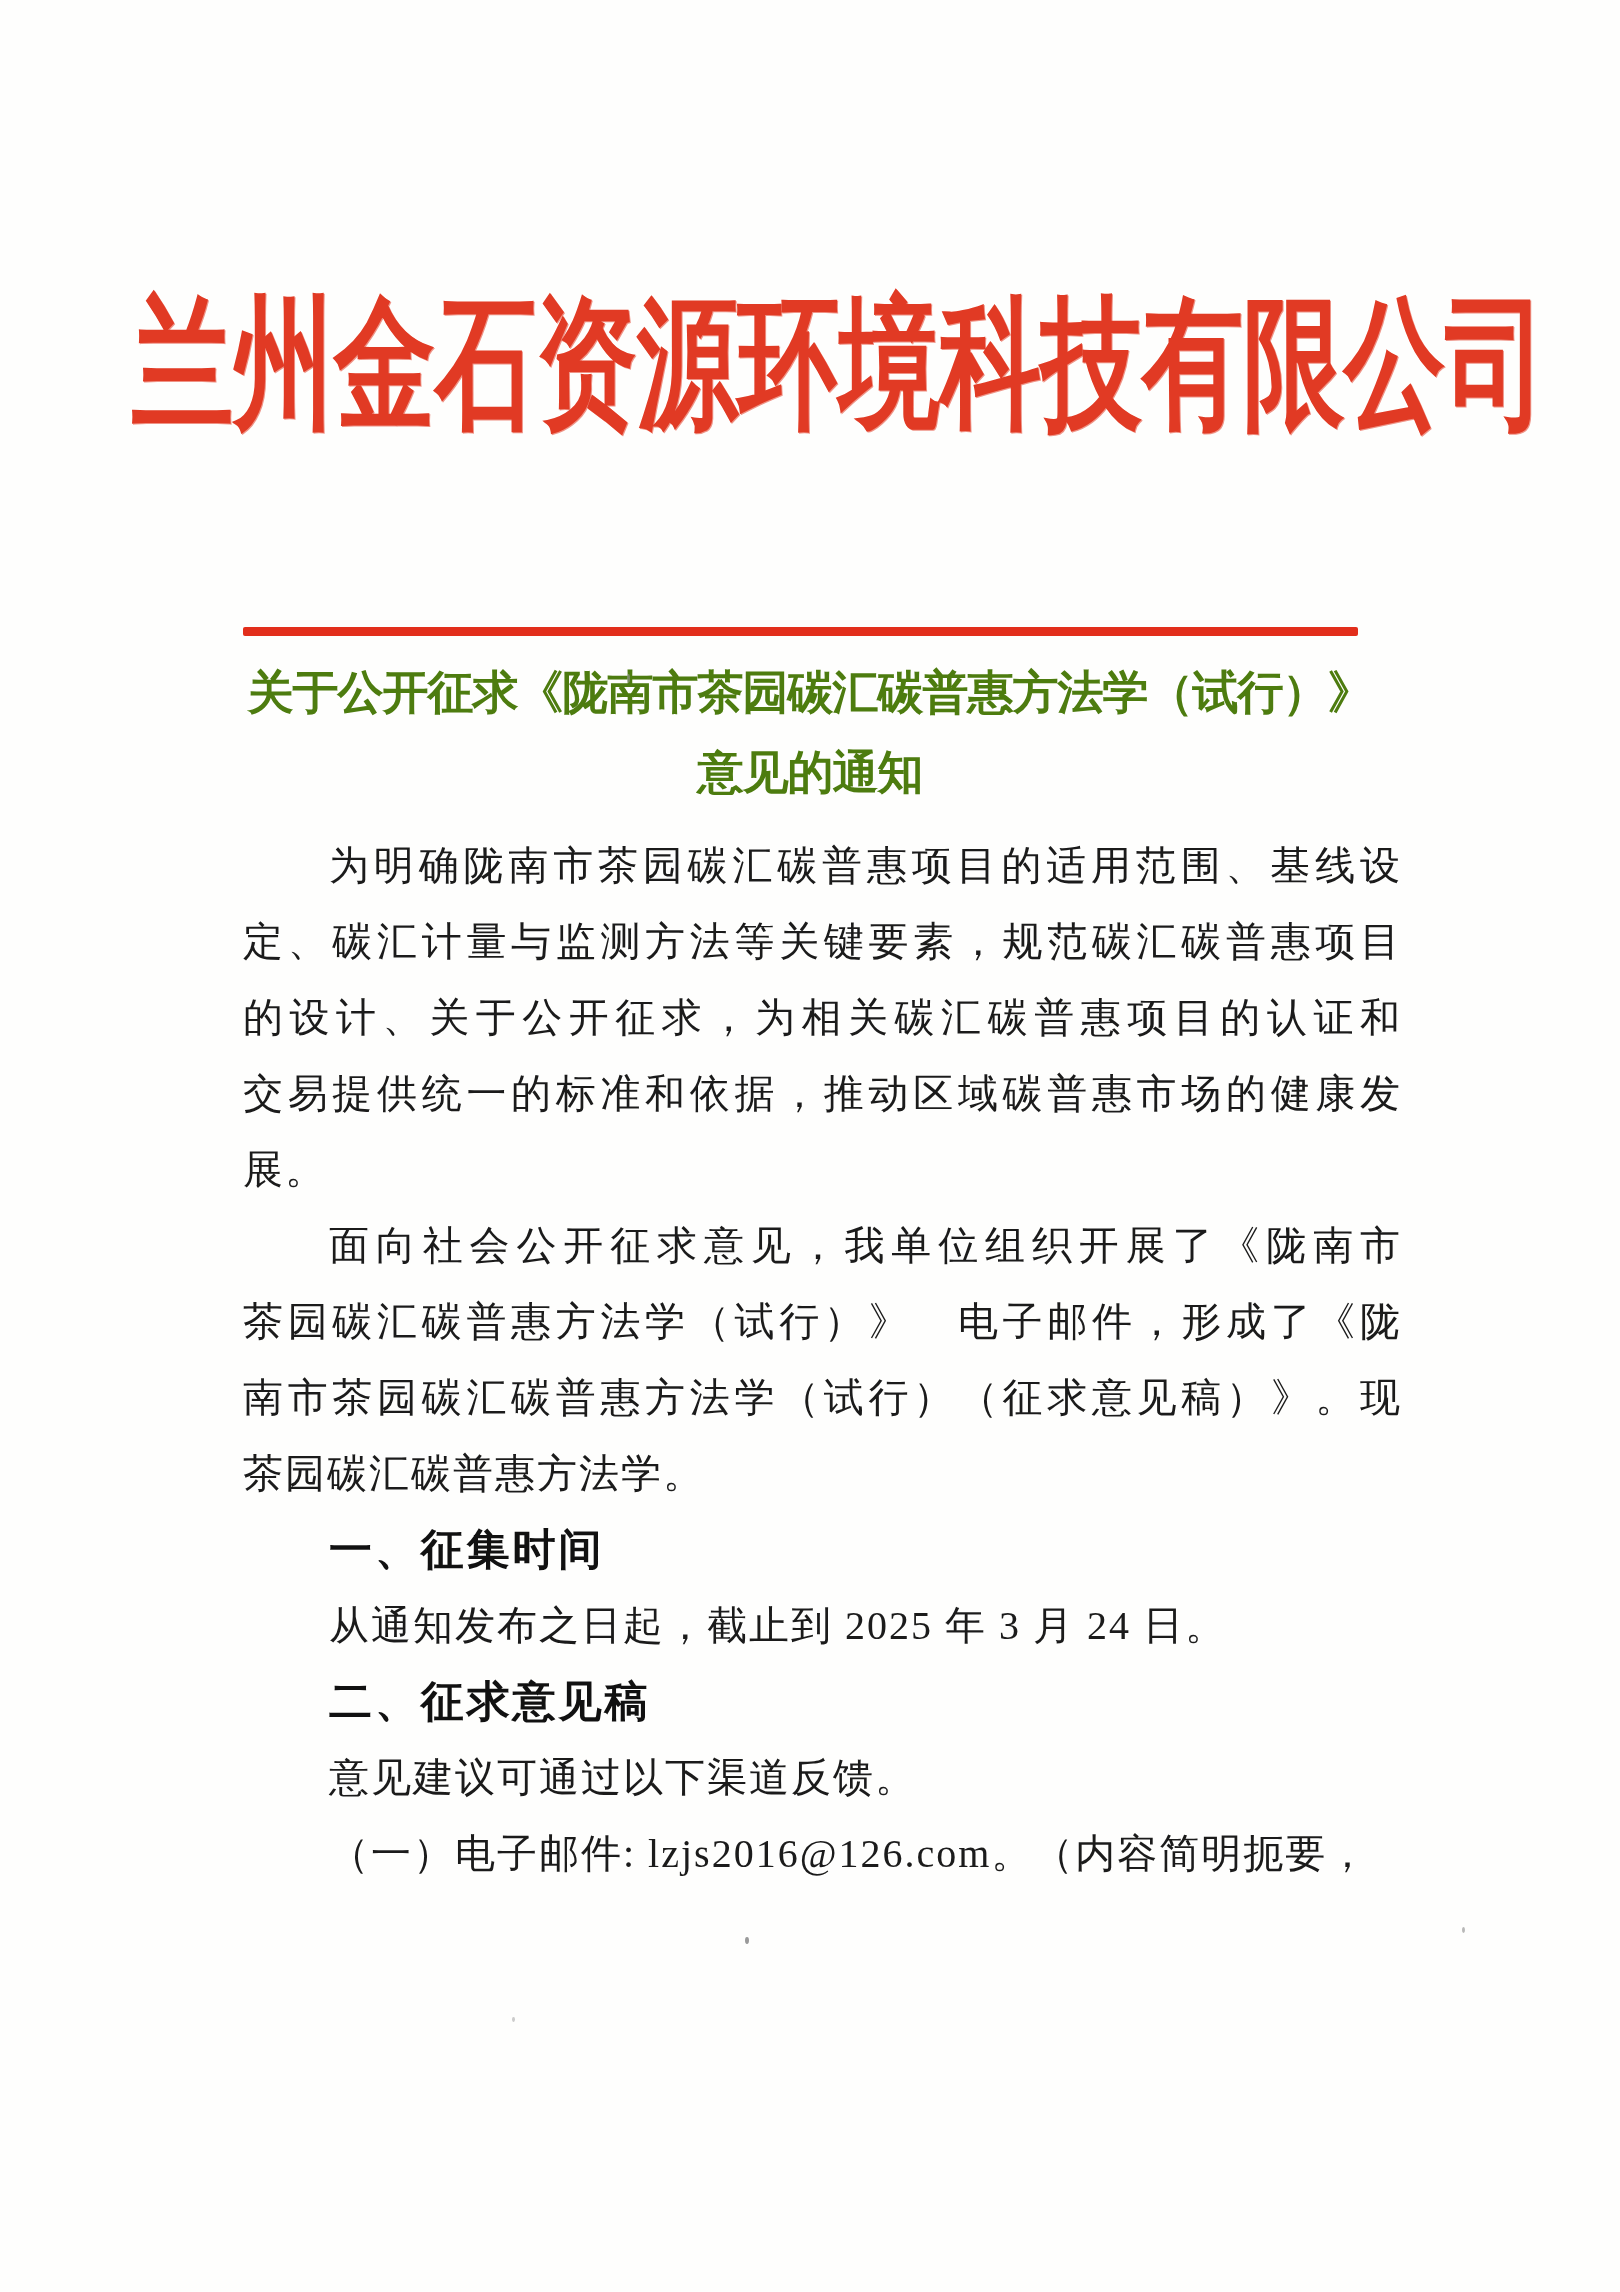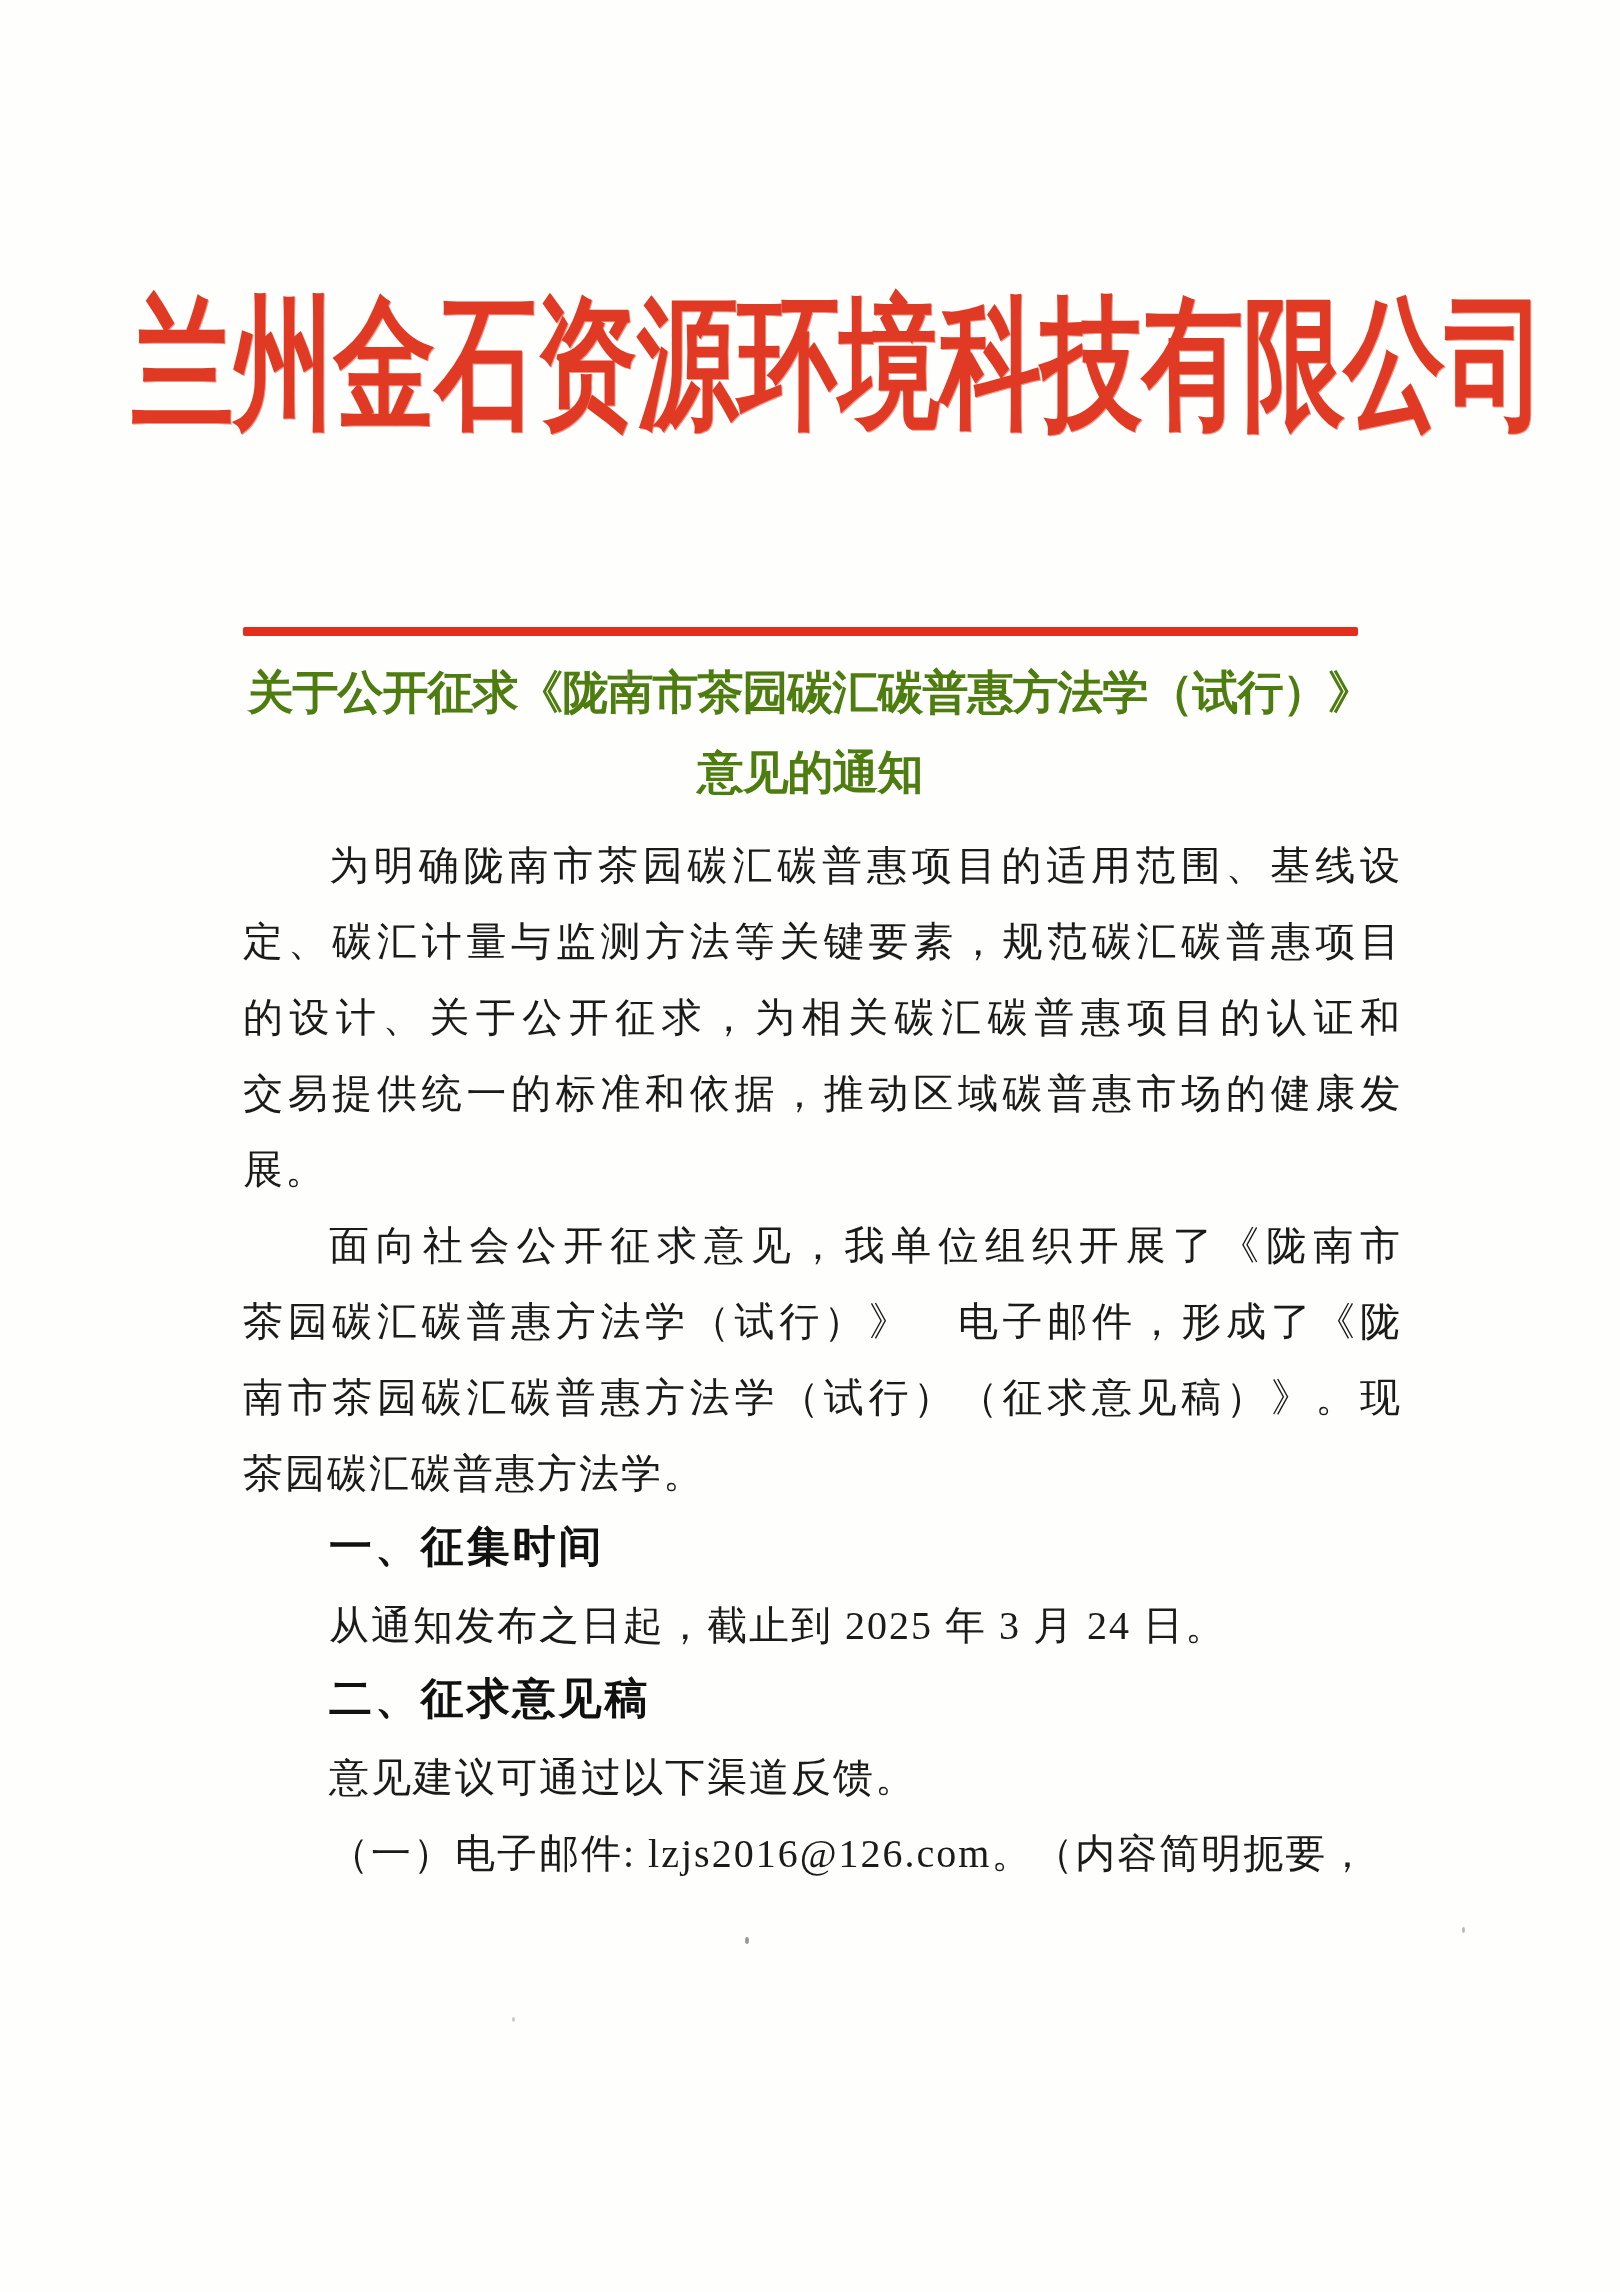--- a/index.html
+++ b/index.html
@@ -91,21 +91,21 @@
     letter-spacing: normal;
     text-align: justify;
     text-align-last: justify;
     text-justify: inter-character;
     white-space: normal;
   }
   .line.indent {
     text-indent: 86px;
   }
   .line.heading {
-    font-family: Liberation Mono, monospace;
+    font-family: Liberation Serif, serif;
     font-weight: 700;
     font-size: 43px;
     letter-spacing: 2.9px;
     color: #111111;
   }
 
   
   .speck {
     position: absolute;
     background: #9a9a9a;

